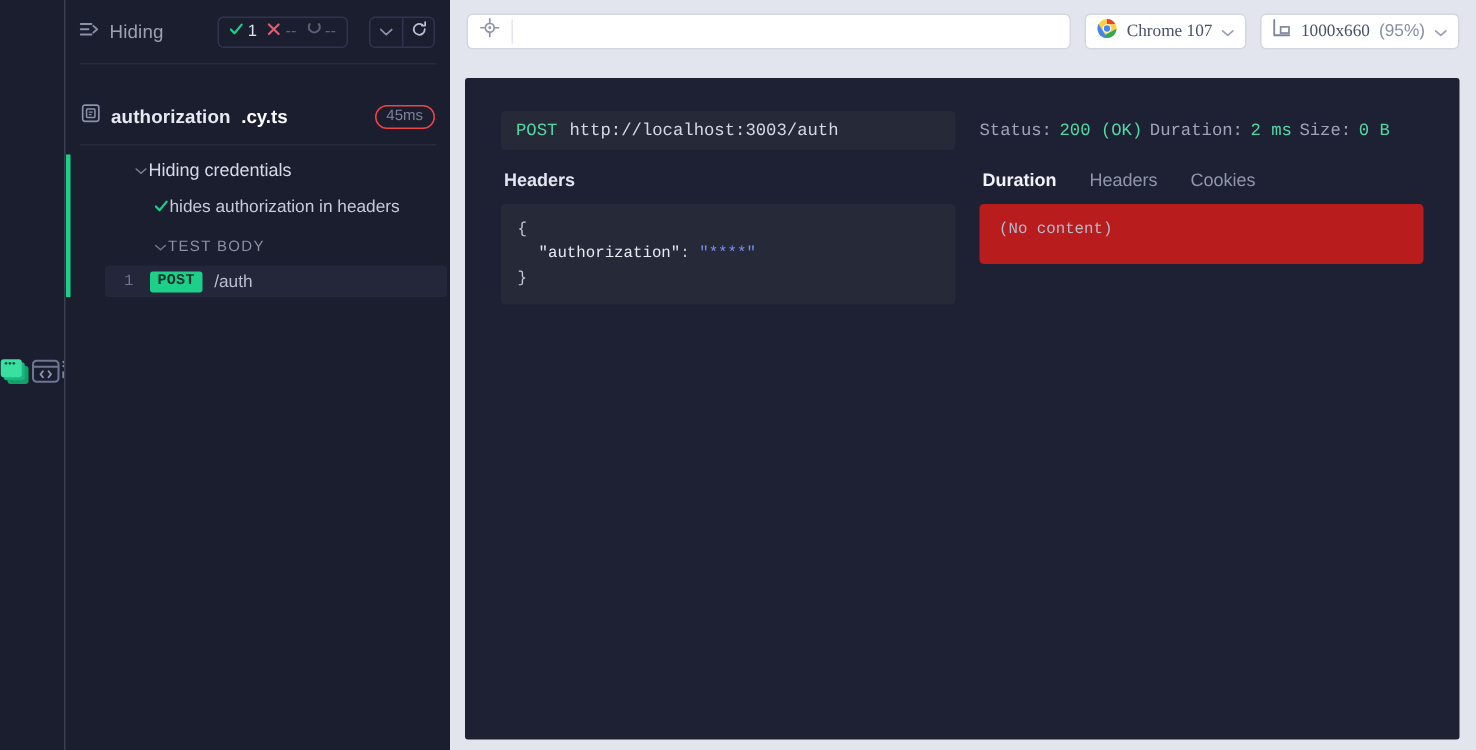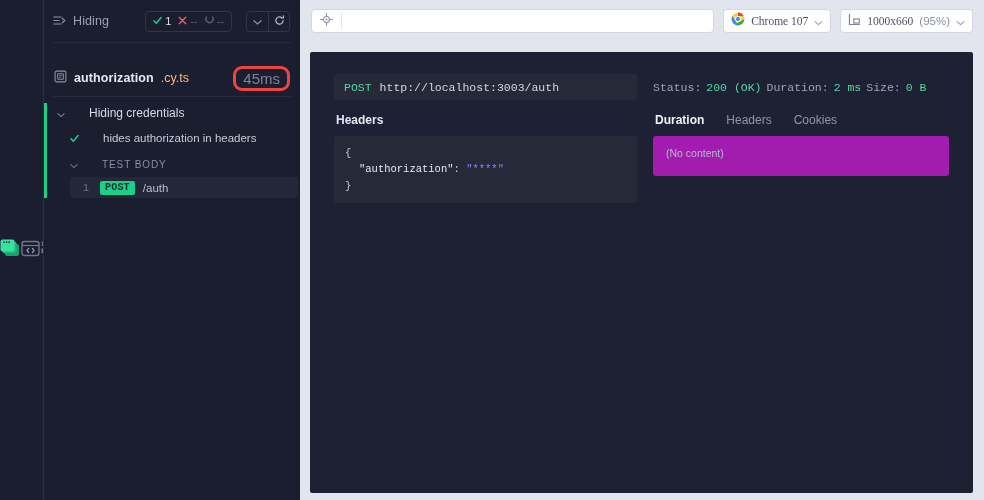--- a/index.html
+++ b/index.html
@@ -64,34 +64,34 @@
     justify-content: center; cursor: pointer;
   }
   .head-ctrls div + div { border-left: 1px solid #303450; }
   .sep { height: 1px; background: #272b3f; margin: 0 9px; }
 
   .spec-row {
     height: 28px; display: flex; align-items: center; gap: 7px;
     padding: 0 10px 0 10px; margin-top: 21px;
   }
   .spec-name { font-size: 12.5px; color: #e7e9f2; font-weight: bold; letter-spacing: .1px; }
-  .spec-ext { font-size: 12.5px; color: #fdba74; }
+  .spec-ext { font-size: 12.5px; color: #ffffff; font-weight: bold; }
   .dur-pill {
-    margin-left: auto; border: 3px solid #ef4444; border-radius: 9px;
-    font-size: 15px; color: #7d829c; padding: 2px 7px; line-height: 1;
+    margin-left: auto; border: 1px solid #ef4444; border-radius: 9px;
+    font-size: 10px; color: #7d829c; padding: 2px 7px; line-height: 1;
   }
   .sep2 { height: 1px; background: #272b3f; margin: 4px 9px 0 9px; }
 
   .tree { position: relative; padding-top: 6px; }
   .tree-accent {
     position: absolute; left: 0; top: 6px; bottom: 0; width: 3px;
     background: #1cd08a;
   }
   .suite-row, .test-row, .body-row {
-    display: flex; align-items: center; gap: 24px; height: 20px;
+    display: flex; align-items: center; gap: 1px; height: 20px; margin-left: 33px;
   }
   .suite-row { padding-left: 13px; }
   .suite-txt { font-size: 12px; color: #d6d9e6; }
   .test-row { padding-left: 26px; margin-top: 5px; }
   .test-txt { font-size: 11.5px; color: #c6cad9; }
   .body-row { padding-left: 26px; margin-top: 6px; }
   .body-txt { font-size: 10px; color: #8a8fa6; letter-spacing: .9px; }
   .cmd-row {
     display: flex; align-items: center; height: 21px; margin-top: 3px;
     margin-left: 26px; margin-right: 2px; background: #232739;
@@ -162,22 +162,22 @@
   .meta-line {
     display: flex; align-items: center; gap: 5px; font-family: "Liberation Mono", monospace;
     font-size: 11.5px; height: 26px;
   }
   .m-lbl { color: #9ea3ba; }
   .m-val { color: #52d8a3; }
   .tabs { display: flex; gap: 22px; margin: 13px 0 9px 2px; }
   .tab { font-size: 12px; color: #9095ac; cursor: pointer; }
   .tab.active { color: #f0f2f8; font-weight: bold; }
   .resp-box {
-    background: #a21caf; border-radius: 3px; padding: 11px 13px;
-    font-family: Liberation Sans, sans-serif; font-size: 10.5px;
+    background: #b91c1c; border-radius: 3px; padding: 11px 13px;
+    font-family: Liberation Mono, monospace; font-size: 10.5px;
     color: #b6bbcc; min-height: 40px;
   }
 </style>
 </head>
 <body>
 
 <div class="app">
 
   <div class="rail">
     <div class="rail-logo">

